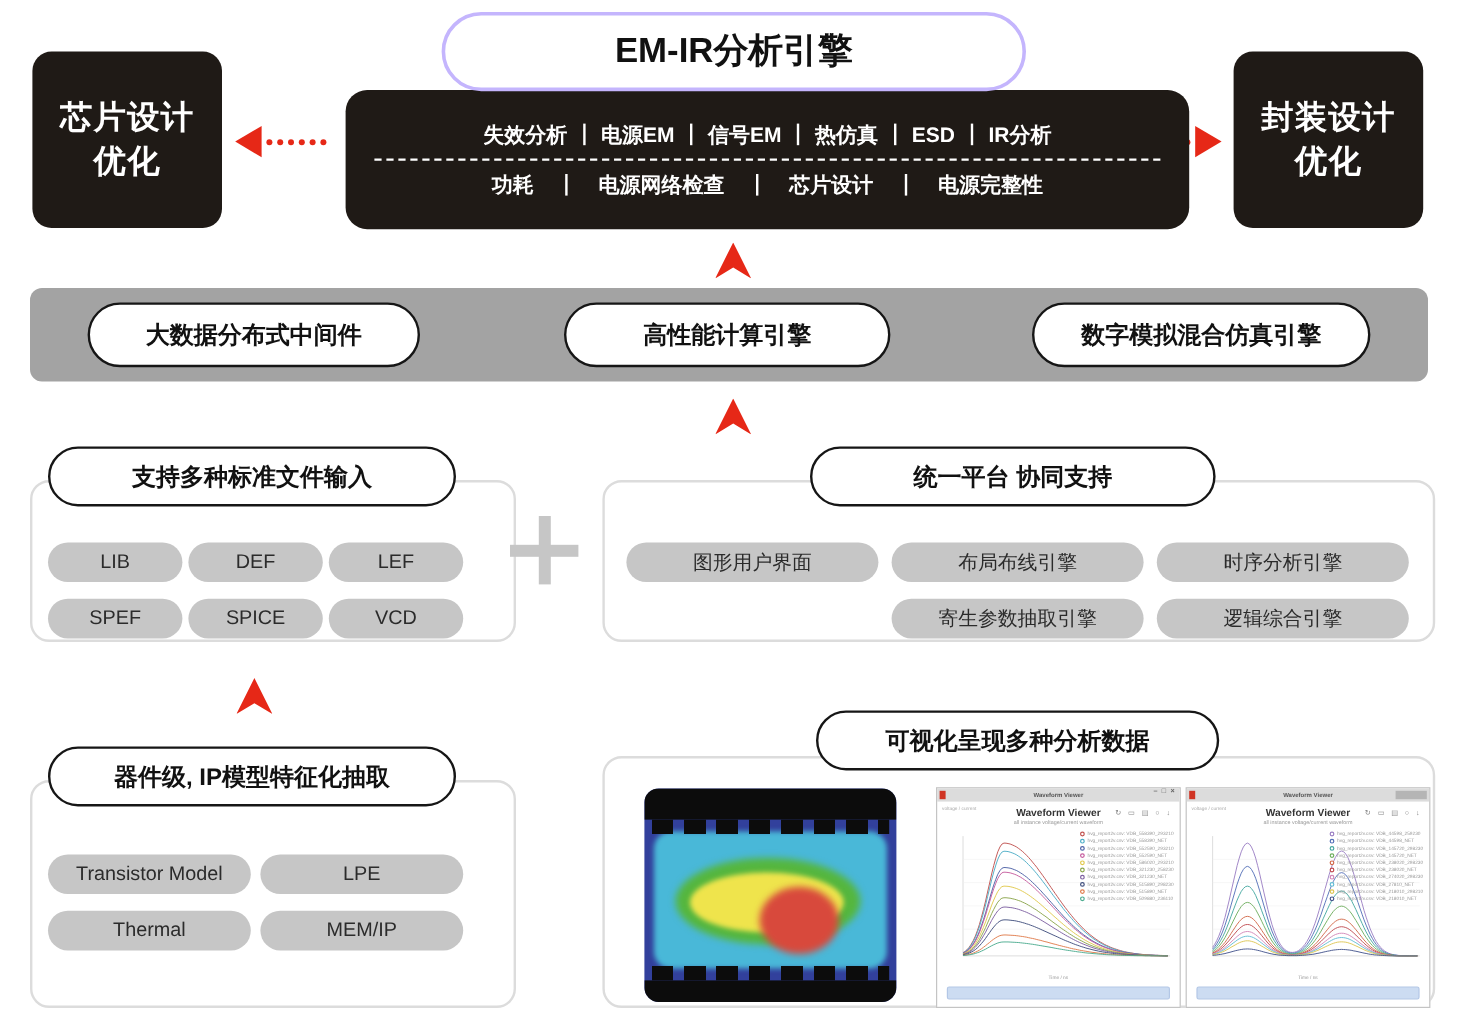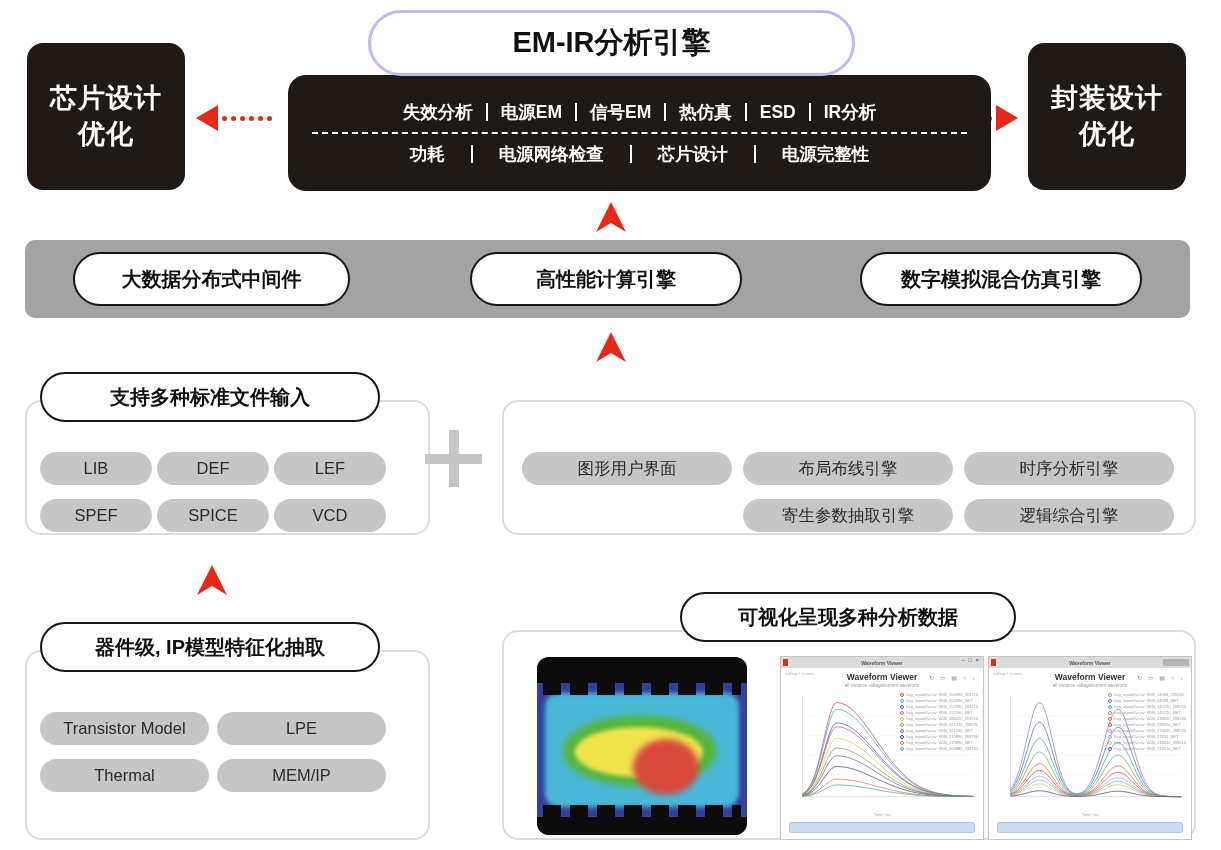--- a/index.html
+++ b/index.html
@@ -187,20 +187,23 @@
     <div class="gpill" style="left:247px;top:97px;width:112px;">
         <span>VCD</span>
       </div>
   </div>
 
   <div class="plus">
       <div class="h"></div>
       <div class="v"></div>
     </div>
 
+  <div class="hpill" style="left:675px;top:372px;width:338px;height:50px;">
+    <span>统一平台 协同支持</span>
+  </div>
   <div class="outer" style="left:502px;top:400px;width:694px;height:135px;">
     <div class="gpill" style="left:18px;top:50px;width:210px;">
         <span>图形用户界面</span>
       </div>
     <div class="gpill" style="left:239px;top:50px;width:210px;">
         <span>布局布线引擎</span>
       </div>
     <div class="gpill" style="left:460px;top:50px;width:210px;">
         <span>时序分析引擎</span>
       </div>

